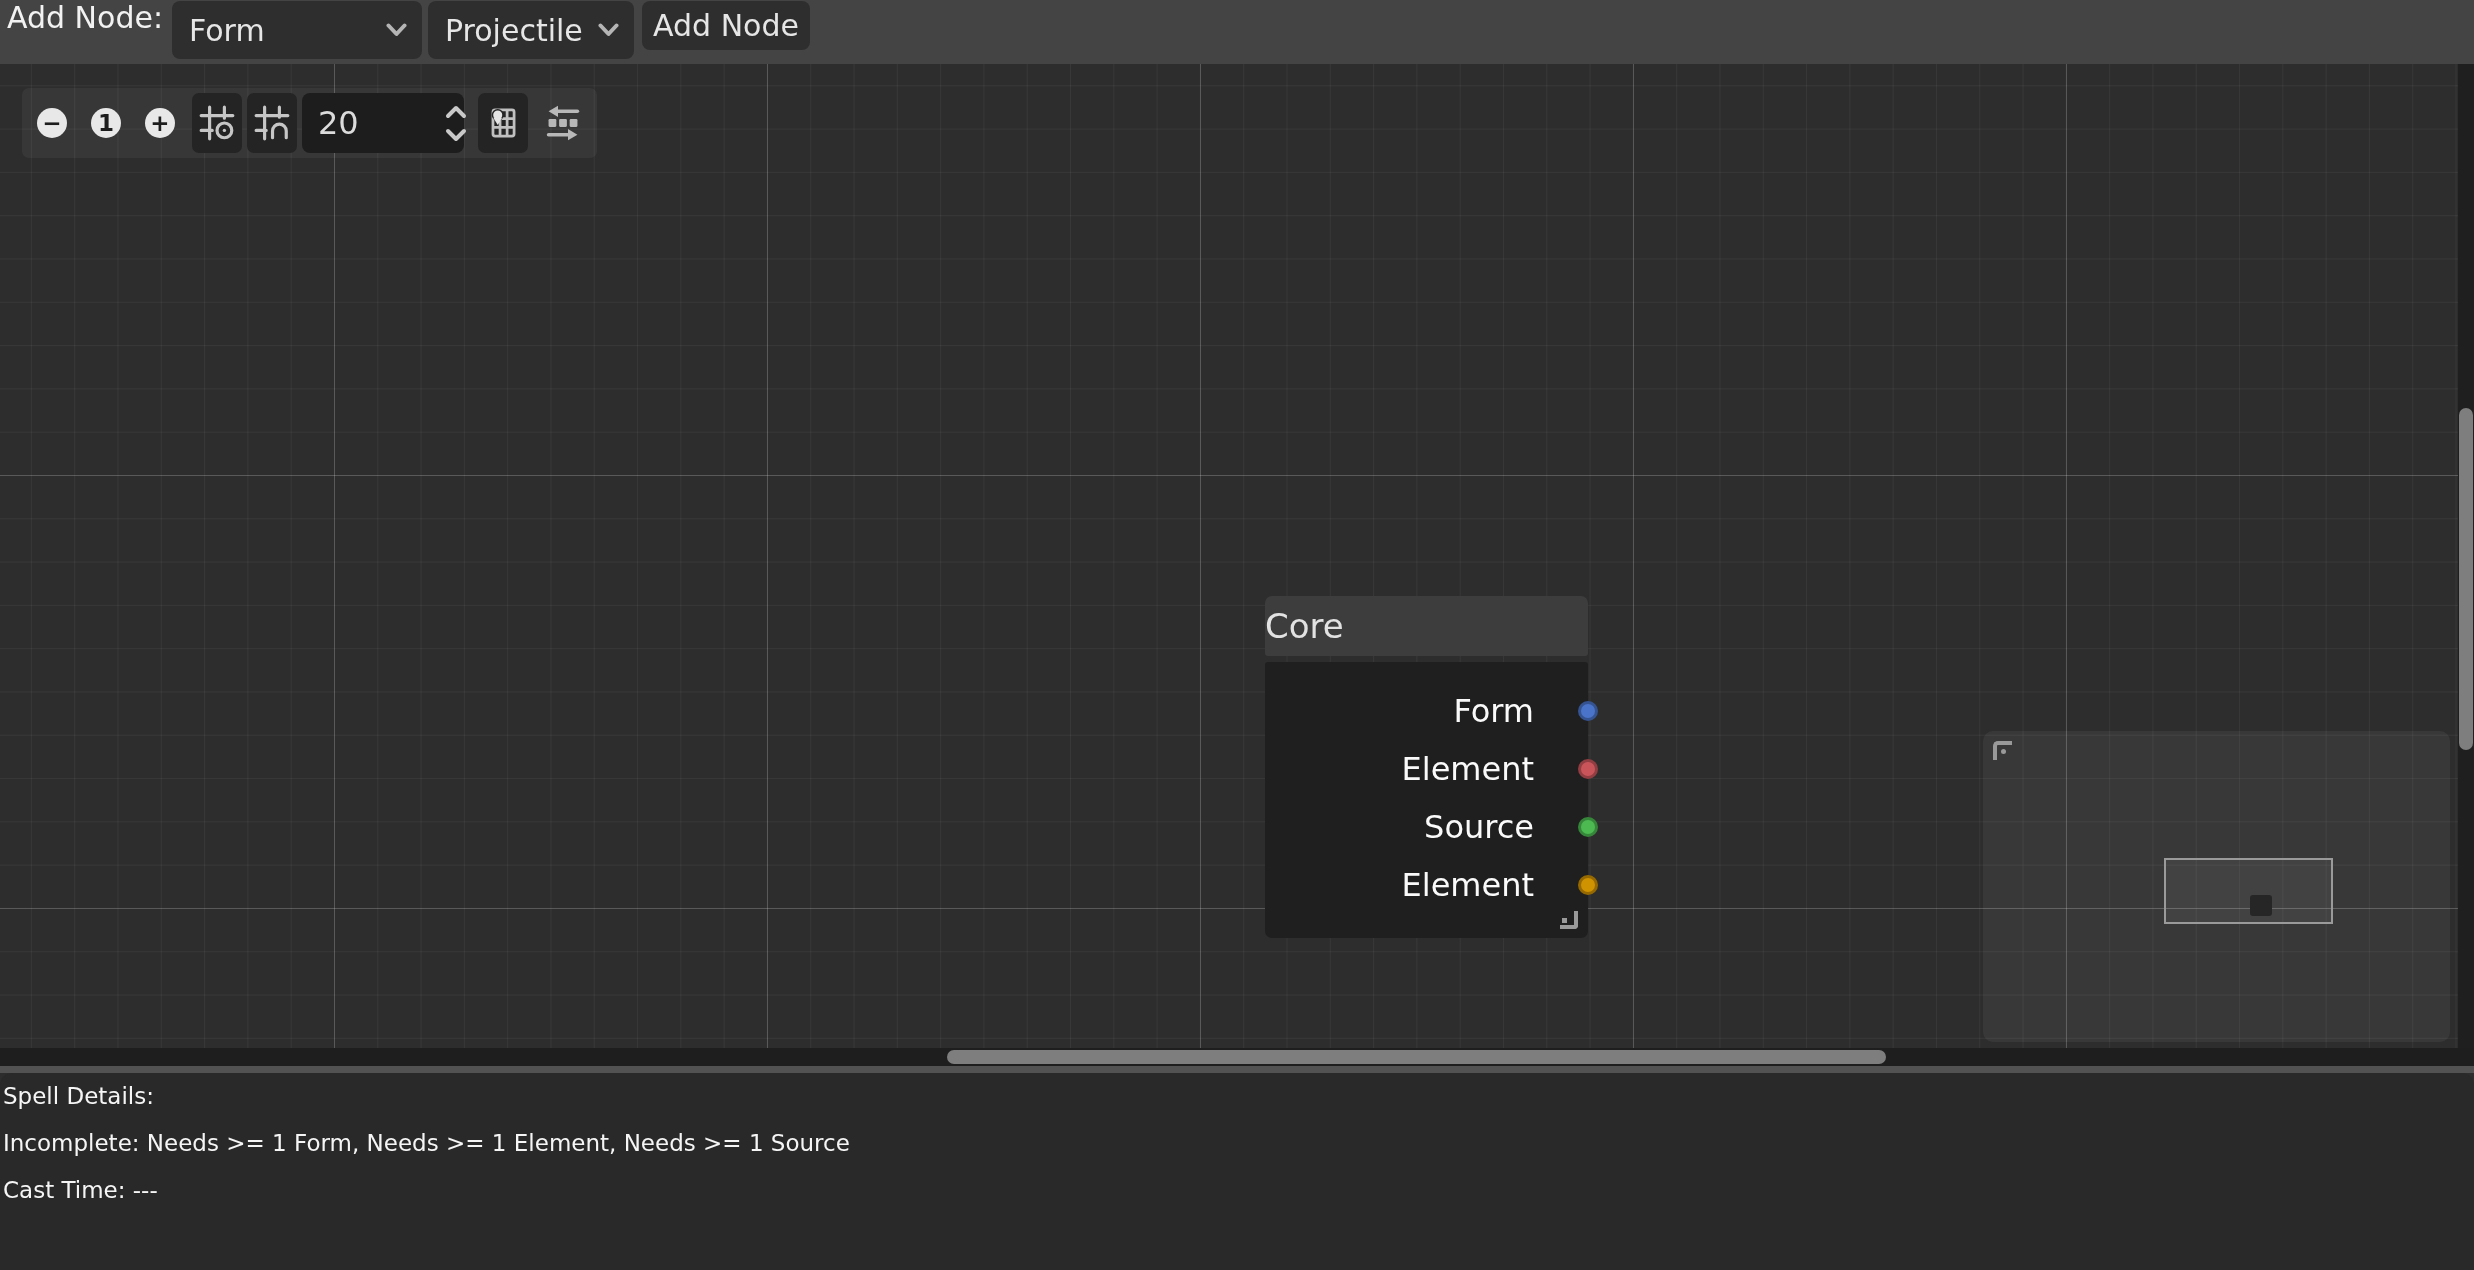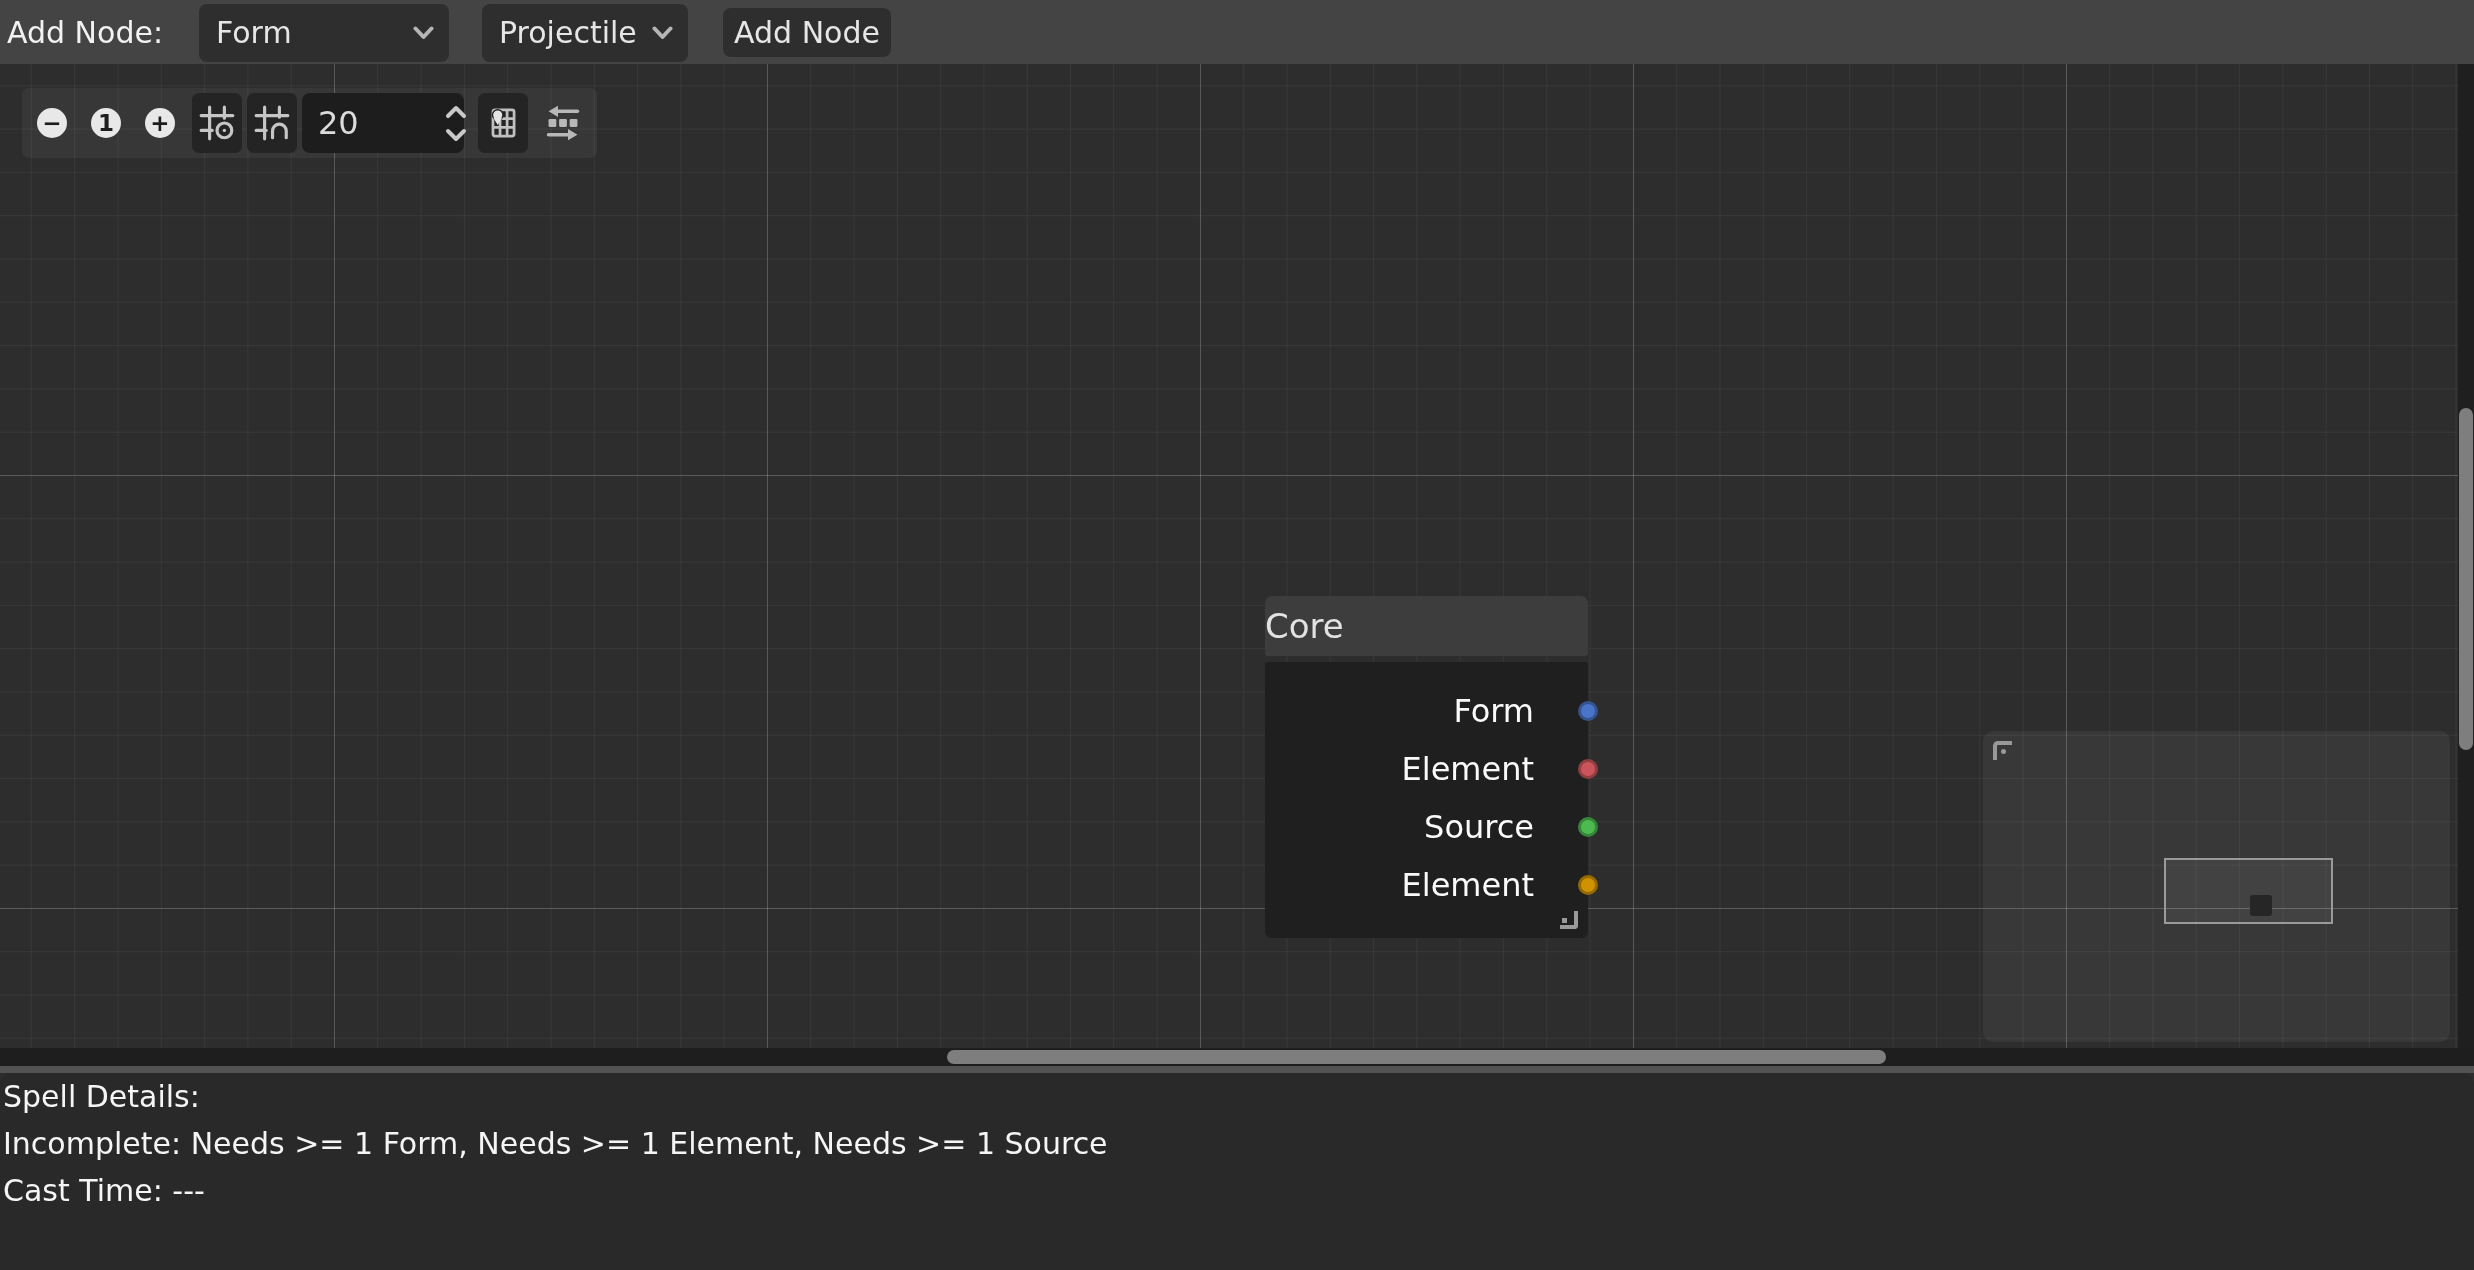--- a/index.html
+++ b/index.html
@@ -6,21 +6,21 @@
   html,body { background:#2d2d2d; }
   #root {
     position:relative; width:2474px; height:1270px; overflow:hidden;
     font-family:"DejaVu Sans","Liberation Sans",sans-serif;
     background:#2d2d2d;
   }
 
   
   .topbar {
     position:absolute; left:0; top:0; width:2474px; height:64px;
-    background:#444444; display:flex; align-items:center;gap:27px;
+    background:#444444; display:flex; 
   }
   .topbar-label { margin-left:7px; font-size:30px; color:#f2f2f2; }
   .dd {
     height:58px; margin-top:1px; background:#2e2e2e; border-radius:8px;
     display:flex; align-items:center; justify-content:space-between;
     padding:0 15px 0 17px; font-size:30px; color:#e6e6e6; cursor:pointer;
   }
   .dd-form { width:250px; margin-left:9px; }
   .dd-proj { width:206px; margin-left:6px; }
   .topbtn {
@@ -134,21 +134,21 @@
     position:absolute; left:947px; top:1050px; width:939px; height:14px;
     background:#7e7e7e; border-radius:7px; cursor:default;
   }
   .hdivider { position:absolute; left:0; top:1066px; width:2474px; height:7px; background:#525252; }
 
   
   .details {
     position:absolute; left:0; top:1073px; width:2474px; height:197px;
     background:#292929; border-radius:12px 12px 0 0; padding:0 0 0 3px;
   }
-  .details div { font-size:30px; line-height:47px; color:#f5f5f5; white-space:pre; }
+  .details div { font-size:23px; line-height:47px; color:#f5f5f5; white-space:pre; }
 
   svg { display:block; }
 </style>
 </head>
 <body>
 
 <div id="root">
 
   <div class="topbar">
     <span class="topbar-label">Add Node:</span>

